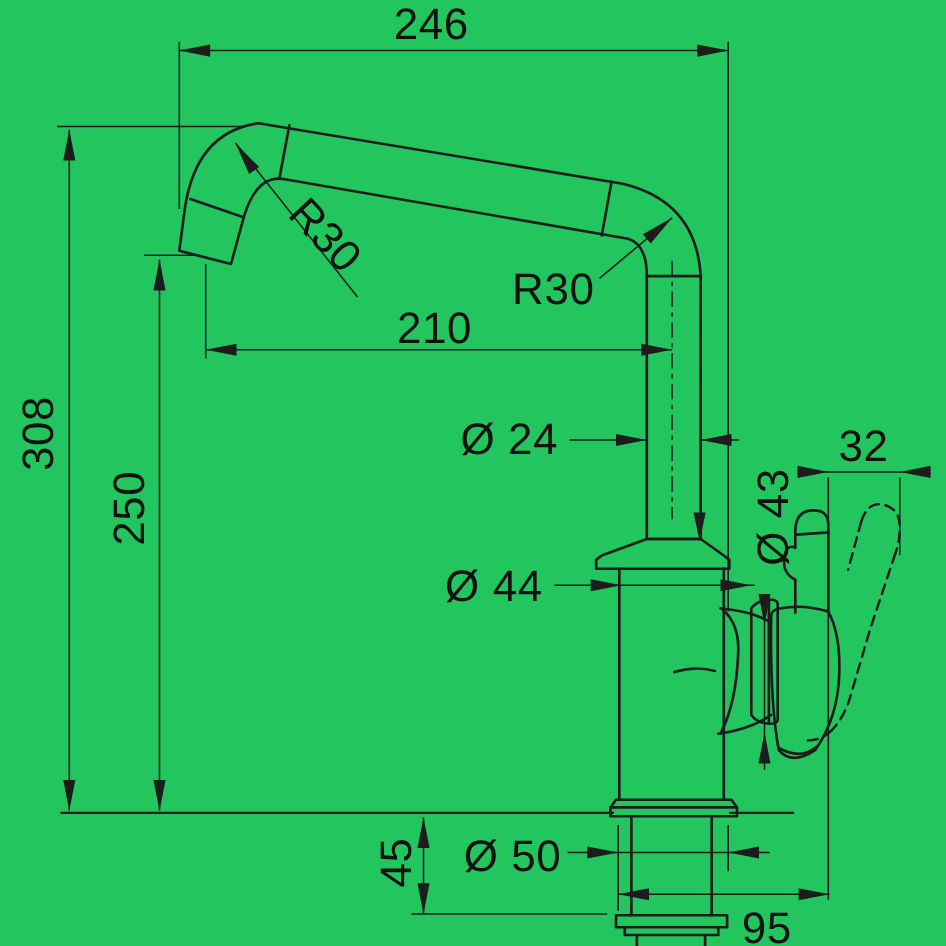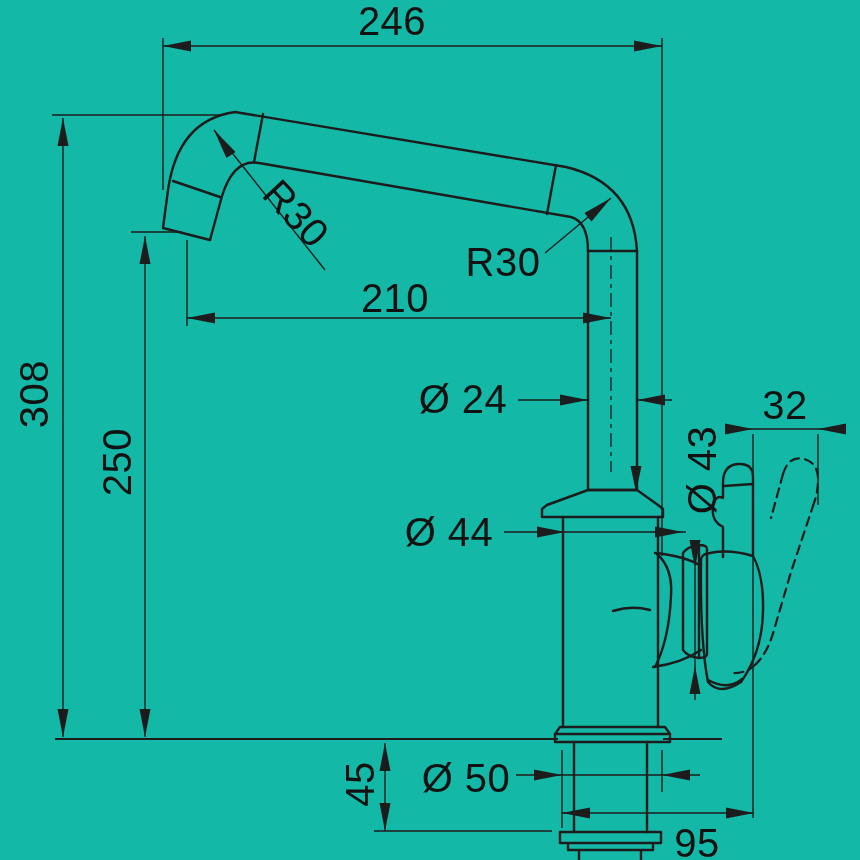--- a/index.html
+++ b/index.html
@@ -1,17 +1,17 @@
 <!DOCTYPE html>
 <html><head>
 <meta charset="utf-8">
 <style>
   html,body{margin:0;padding:0;background:#ffffff;}
   .stage{
-    position:relative;width:860px;height:860px;background:#14b8a6;
+    position:relative;width:860px;height:860px;background:#22c55e;
     font-family:"Liberation Sans", sans-serif;overflow:hidden;
   }
   svg{display:block}
   svg text{
     font-family:"Liberation Sans", sans-serif;
     fill:#111111;
     letter-spacing:0.5px;
   }
   .dim-label{font-size:40px;}
   .part{stroke:#1c1c1c;stroke-width:2.4;fill:none;stroke-linecap:round;stroke-linejoin:round;}

